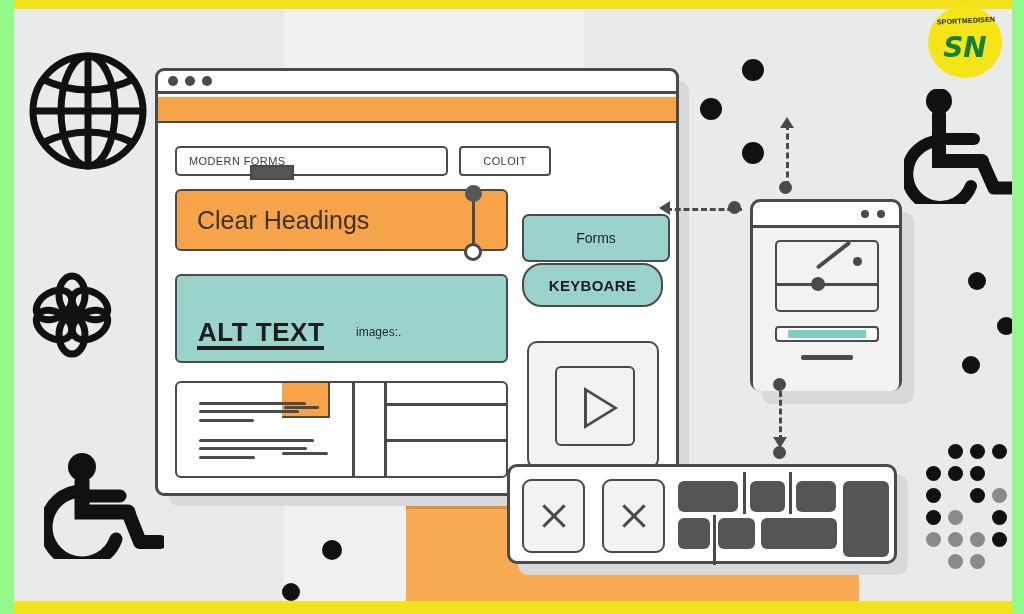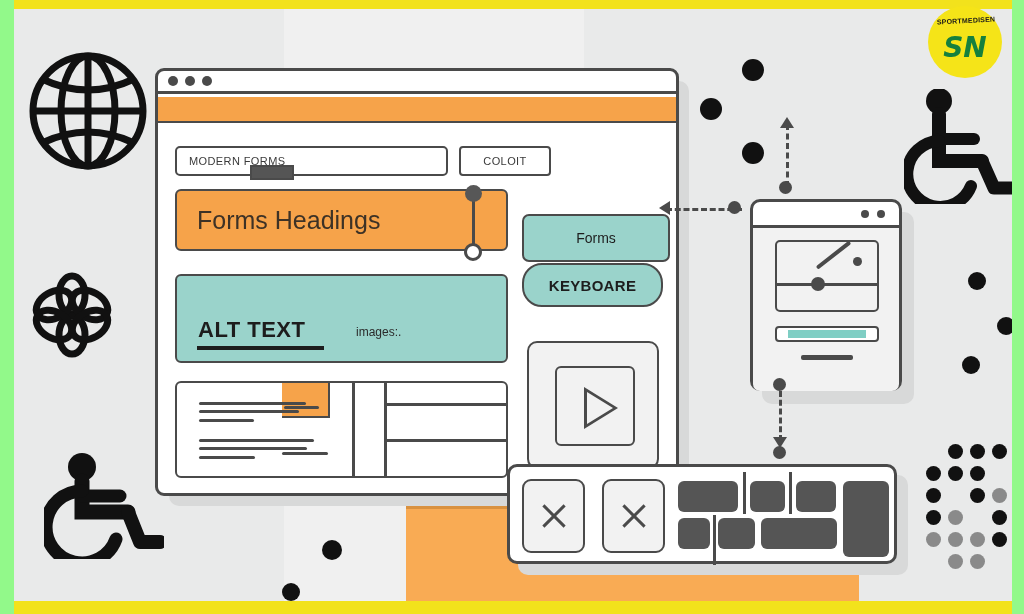--- a/index.html
+++ b/index.html
@@ -135,21 +135,21 @@
 
   
   .alt-banner {
     position: absolute; left: 17px; top: 203px;
     width: 333px; height: 89px;
     background: #9ad3cb;
     border: 2.5px solid #4a4a4a; border-radius: 6px;
   }
   .alt-title {
     position: absolute; left: 21px; top: 41px;
-    font-size: 22px; font-weight: bold; color: #1d1d1d; letter-spacing: .5px;
+    font-size: 26px; font-weight: bold; color: #1d1d1d; letter-spacing: .5px;
   }
   .alt-underline {
     position: absolute; left: 20px; top: 70px;
     width: 127px; height: 4px; background: #1d1d1d;
   }
   .alt-sub {
     position: absolute; left: 179px; top: 49px;
     font-size: 12px; color: #2b2b2b;
   }
 
@@ -372,21 +372,21 @@
         <span class="dot"></span>
         <span class="dot"></span>
       </div>
       <div class="win-orangebar"></div>
 
       <div class="field-row">
         <div class="text-field" title="MODERN FORMS">MODERN FORMS</div>
         <div class="pill-btn w1">COLOIT</div>
       </div>
 
-      <div class="heading-banner">Forms Headings</div>
+      <div class="heading-banner">Clear Headings</div>
       <div class="handle-line"></div>
       <div class="handle-top"></div>
       <div class="handle-bottom"></div>
 
       <div class="alt-banner">
         <div class="alt-title">ALT TEXT</div>
         <div class="alt-underline"></div>
         <div class="alt-sub">images:.</div>
       </div>
 

